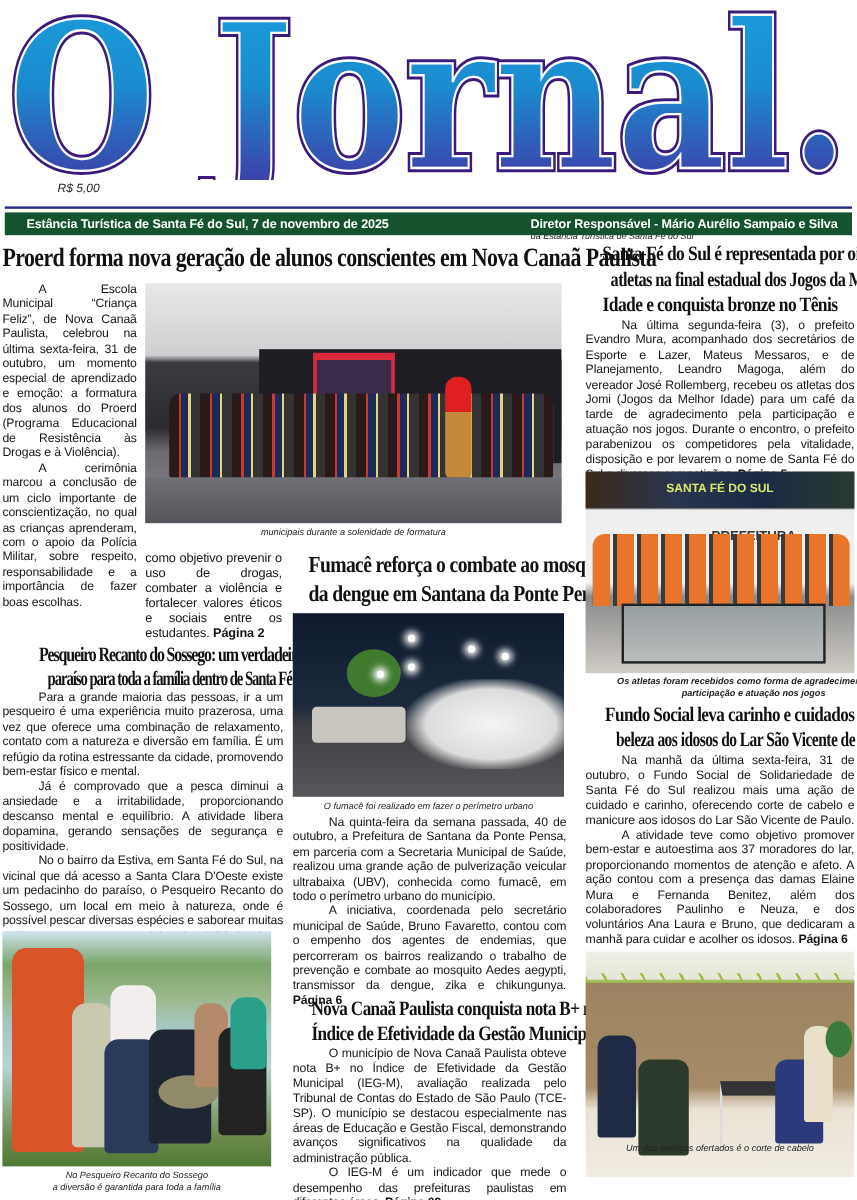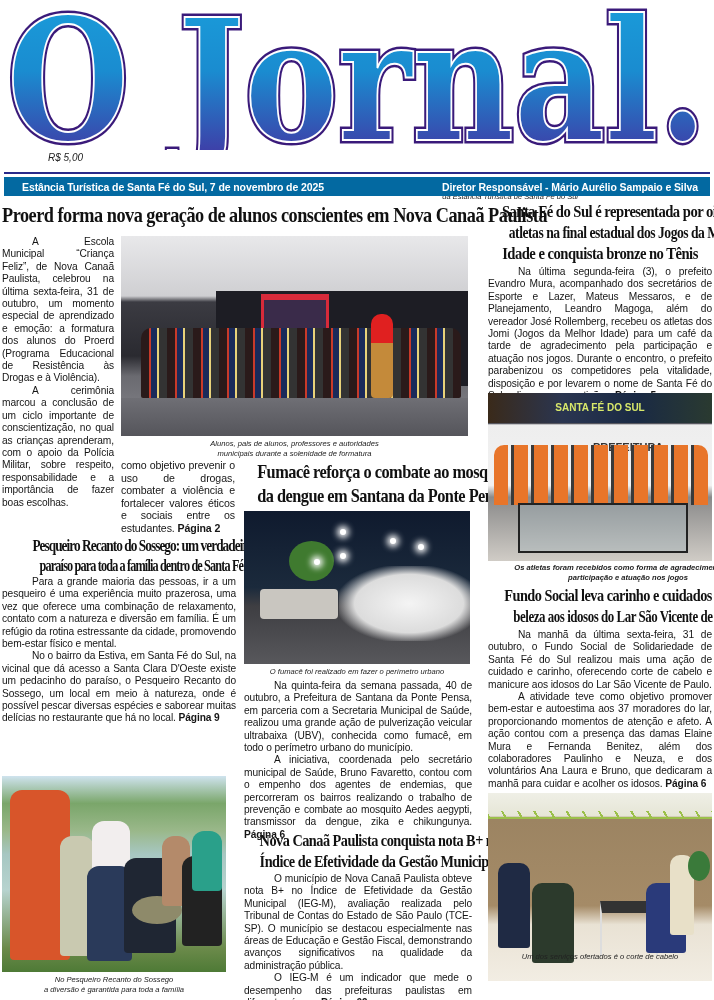--- a/index.html
+++ b/index.html
@@ -5,21 +5,21 @@
   * { box-sizing: border-box; margin: 0; padding: 0; }
   html, body { width: 714px; height: 1000px; background: #ffffff; overflow: hidden; }
   body { position: relative; font-family: "Liberation Sans", sans-serif; color: #111; }
 
   
   .masthead { position: absolute; left: 0; top: 0; width: 584px; height: 178px; }
   .logo-svg { position: absolute; left: 0; top: 0; width: 714px; height: 150px; }
   .price { position: absolute; left: 48px; top: 152px; font-size: 10px; font-style: italic; color: #222; }
   .tagline { position: absolute; right: 6px; top: 156px; font-size: 7.5px; font-style: italic; color: #222; margin-top: 36px; }
   .rule-top { position: absolute; left: 4px; top: 172px; width: 706px; height: 2px; background: #2a2a8a; }
-  .redbar { position: absolute; left: 4px; top: 177px; width: 706px; height: 19px; background: #0369a1;
+  .redbar { position: absolute; left: 4px; top: 177px; width: 706px; height: 19px; background: #14532d;
             color: #fff; font-weight: bold; font-size: 10.5px; display: flex; justify-content: space-between;
             align-items: center; padding: 0 12px 0 18px; letter-spacing: -0.1px; }
 
   
   .hl { font-family: "Liberation Serif", serif; font-weight: bold; color: #111; letter-spacing: -0.6px; transform-origin: left top; }
   .body { font-size: 10.2px; line-height: 12.4px; text-align: justify; color: #151515; letter-spacing: -0.1px; }
   .body p { text-indent: 30px; }
   .body b.pg { font-weight: bold; }
   .cap { font-size: 7.6px; font-style: italic; text-align: center; color: #222; line-height: 9.5px; }
 
@@ -92,35 +92,35 @@
 </div>
 
 <div class="photo ph-proerd">
   <div class="curtain"></div>
   <div class="banner"></div>
   <div class="crowd"></div>
   <div class="mascot"></div>
   <div class="floor"></div>
 </div>
 <div class="cap" style="position:absolute; left:121px; top:439px; width:347px;">
-  <div>Alunos, pais de alunos, professores e autoridades</div>
   <div>municipais durante a solenidade de formatura</div>
 </div>
 
 <div class="body" style="position:absolute; left:121px; top:459px; width:114px; font-size:10.6px; line-height:12.6px;">
   <span>como objetivo prevenir o uso de drogas, combater a violência e fortalecer valores éticos e sociais entre os estudantes.</span>
   <b class="pg">Página 2</b>
 </div>
 
 <h2 class="hl" style="position:absolute; left:6px; top:536px; width:240px; font-size:17px; line-height:20px; text-align:center; letter-spacing:-1.2px;">
   <div style="transform:scaleX(0.78); transform-origin:center; white-space:nowrap;">Pesqueiro Recanto do Sossego: um verdadeiro</div>
   <div style="transform:scaleX(0.72); transform-origin:center; white-space:nowrap;">paraíso para toda a família dentro de Santa Fé do Sul</div>
 </h2>
 <div class="body" style="position:absolute; left:2px; top:576px; width:234px;">
   <p>Para a grande maioria das pessoas, ir a um pesqueiro é uma experiência muito prazerosa, uma vez que oferece uma combinação de relaxamento, contato com a natureza e diversão em família. É um refúgio da rotina estressante da cidade, promovendo bem-estar físico e mental.</p>
+  <p>Já é comprovado que a pesca diminui a ansiedade e a irritabilidade, proporcionando descanso mental e equilíbrio. A atividade libera dopamina, gerando sensações de segurança e positividade.</p>
   <p><span>No o bairro da Estiva, em Santa Fé do Sul, na vicinal que dá acesso a Santa Clara D'Oeste existe um pedacinho do paraíso, o Pesqueiro Recanto do Sossego, um local em meio à natureza, onde é possível pescar diversas espécies e saborear muitas delícias no restaurante que há no local.</span> <b class="pg">Página 9</b></p>
 </div>
 
 <div class="photo ph-pesq">
   <div class="p" style="left:8px; top:14px; width:60px; height:170px; background:#d8552a;"></div>
   <div class="p" style="left:58px; top:60px; width:34px; height:120px; background:#c9c9b0;"></div>
   <div class="p" style="left:90px; top:45px; width:38px; height:60px; background:#f2eeee;"></div>
   <div class="p" style="left:85px; top:90px; width:45px; height:95px; background:#2a3a5a;"></div>
   <div class="p" style="left:122px; top:82px; width:52px; height:95px; background:#1f2633;"></div>
   <div class="p" style="left:130px; top:120px; width:50px; height:28px; background:#8e8a6a; border-radius:50%;"></div>

